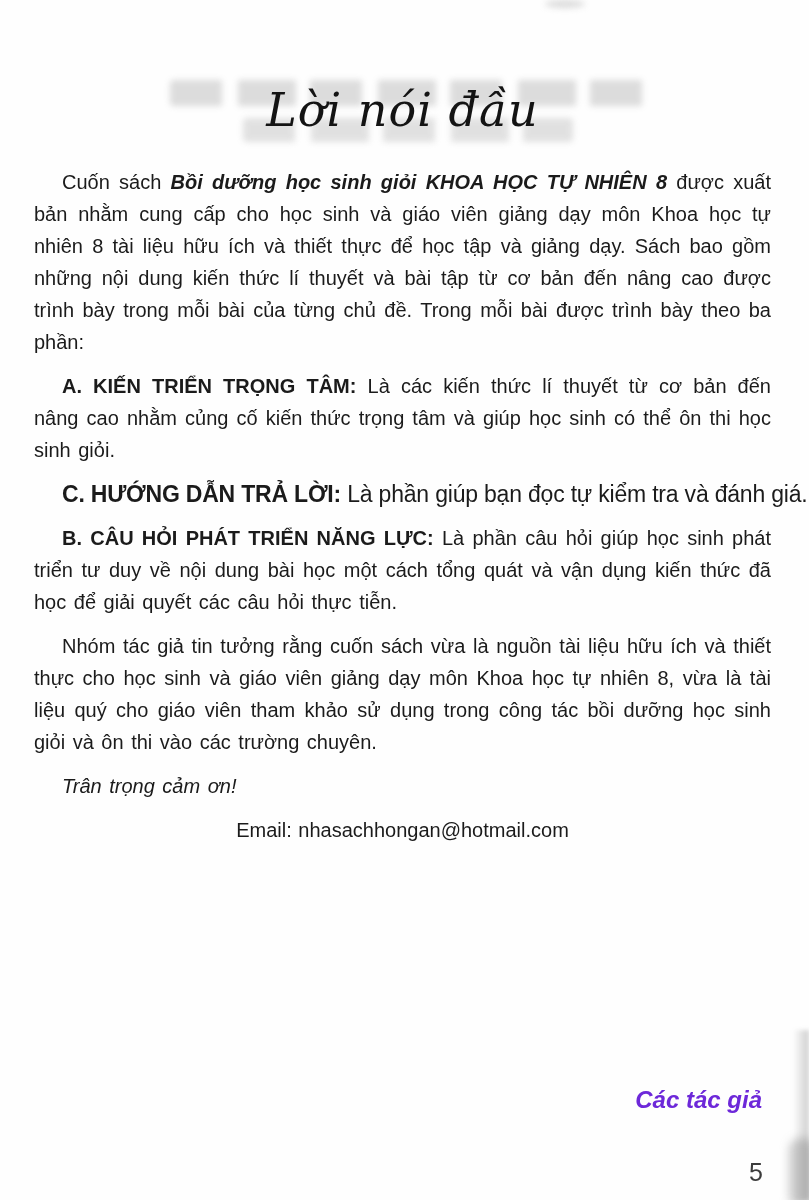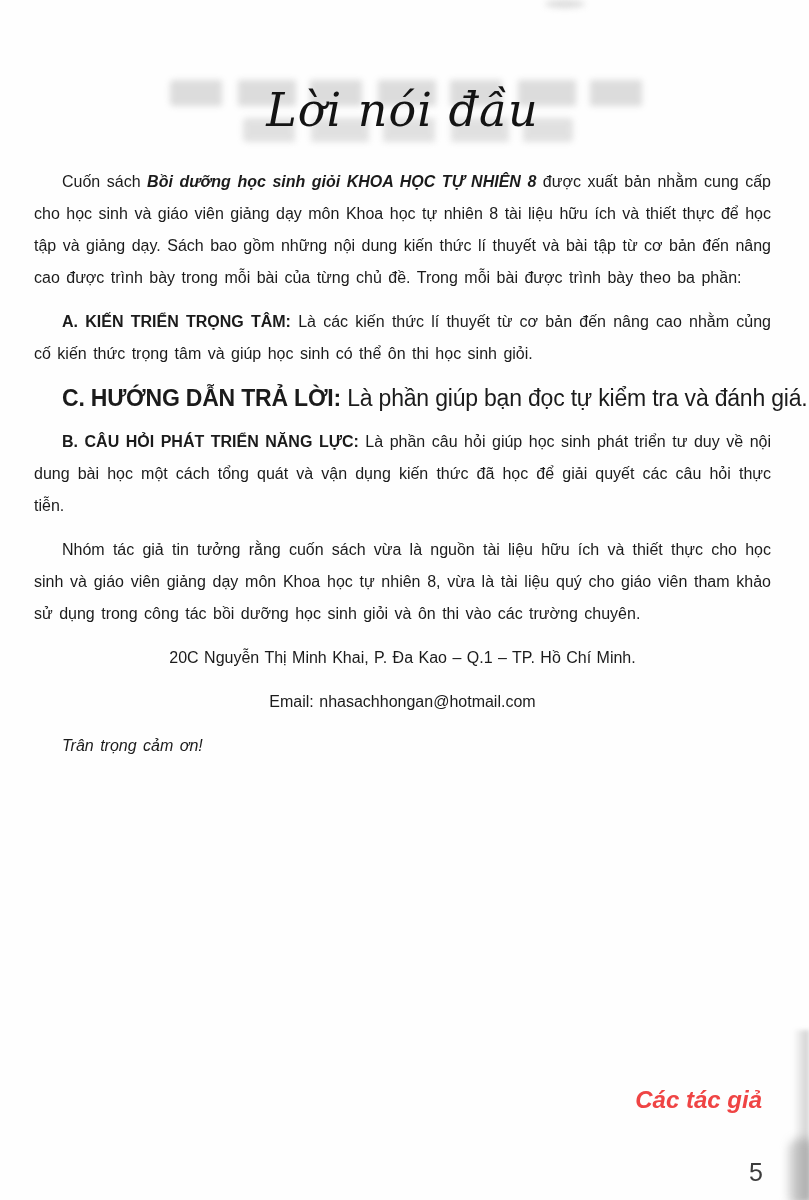--- a/index.html
+++ b/index.html
@@ -36,21 +36,21 @@
     text-align:center;
     font-family:"DejaVu Serif", serif;
     font-style:italic;
     font-weight:500;
     font-size:46px;
     line-height:64px;
     letter-spacing:1px;
     color:#141414;
   }
   .para{
-    font-size:16px;
+    font-size:20px;
     line-height:32px;
     margin:0 0 12px 0;
     text-align:justify;
     text-indent:28px;
     word-spacing:2px;
   }
   .first-para{margin-top:24px;}
   .bd{font-weight:bold;}
   .bi{font-weight:bold;font-style:italic;}
   .oneline{
@@ -66,21 +66,21 @@
     word-spacing:1px;
   }
   .thanks{
     font-style:italic;
     text-align:left;
     margin-top:10px;
   }
   .authors{
     position:absolute;top:1086px;right:47px;
     font-weight:bold;font-style:italic;
-    font-size:24px;color:#ef4444;text-align:center;
+    font-size:24px;color:#6d28d9;text-align:center;
   }
   .pagenum{
     position:absolute;top:1158px;right:46px;
     font-size:25px;color:#3c3c3c;
   }
   
   .edge-shadow{
     position:absolute;right:0;top:1030px;width:16px;height:170px;
     background:linear-gradient(90deg, rgba(0,0,0,0) 0%, rgba(80,80,80,.28) 100%);
     filter:blur(2px);
@@ -110,25 +110,24 @@
     <p class="para"><span class="bd">A. KIẾN TRIỂN TRỌNG TÂM:</span> <span>Là các kiến thức lí thuyết từ cơ bản đến nâng cao nhằm củng cố kiến thức trọng tâm và giúp học sinh có thể ôn thi học sinh giỏi.</span></p>
 
     <p class="para oneline"><span class="bd">C. HƯỚNG DẪN TRẢ LỜI:</span> <span>Là phần giúp bạn đọc tự kiểm tra và đánh giá.</span></p>
 
     <p class="para"><span class="bd">B. CÂU HỎI PHÁT TRIỂN NĂNG LỰC:</span> <span>Là phần câu hỏi giúp học sinh phát triển tư duy về nội dung bài học một cách tổng quát và vận dụng kiến thức đã học để giải quyết các câu hỏi thực tiễn.</span></p>
 
     <p class="para">Nhóm tác giả tin tưởng rằng cuốn sách vừa là nguồn tài liệu hữu ích và thiết thực cho học sinh và giáo viên giảng dạy môn Khoa học tự nhiên 8, vừa là tài liệu quý cho giáo viên tham khảo sử dụng trong công tác bồi dưỡng học sinh giỏi và ôn thi vào các trường chuyên.</p>
 
 
 
-    <p class="para center-line">20C Nguyễn Thị Minh Khai, P. Đa Kao – Q.1 – TP. Hồ Chí Minh.</p>
+
+    <p class="para thanks">Trân trọng cảm ơn!</p>
 
     <p class="para center-line">Email: nhasachhongan@hotmail.com</p>
-
-    <p class="para thanks">Trân trọng cảm ơn!</p>
 
   </div>
 
   <div class="authors">Các tác giả</div>
 
   <div class="pagenum">5</div>
 
   <div class="edge-shadow"></div>
   <div class="edge-corner"></div>
 

